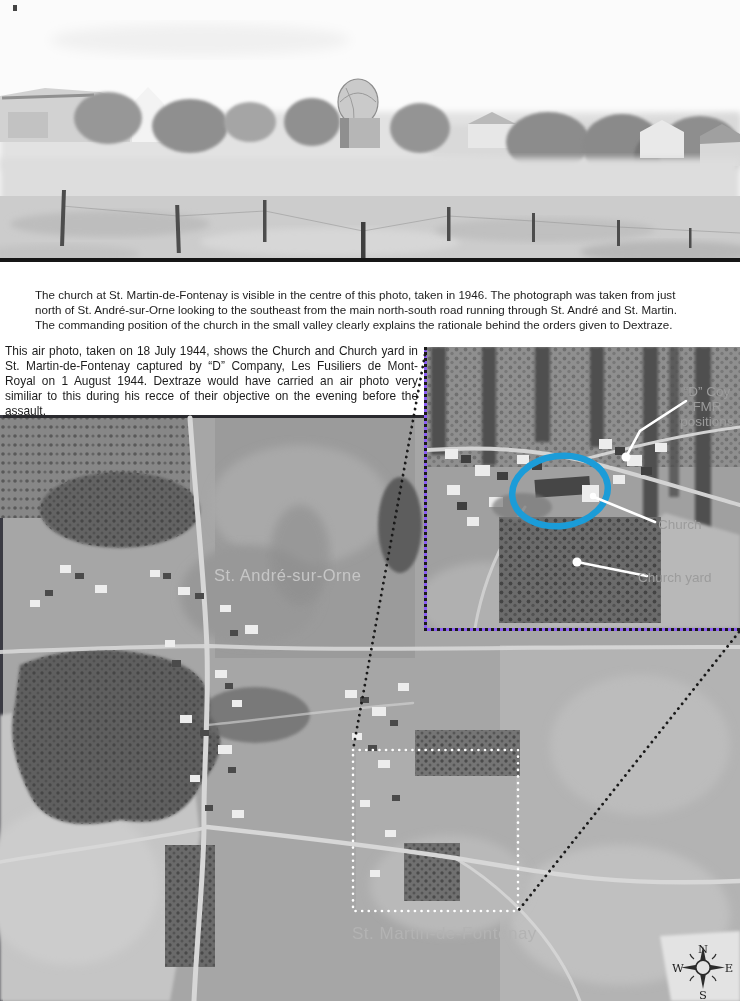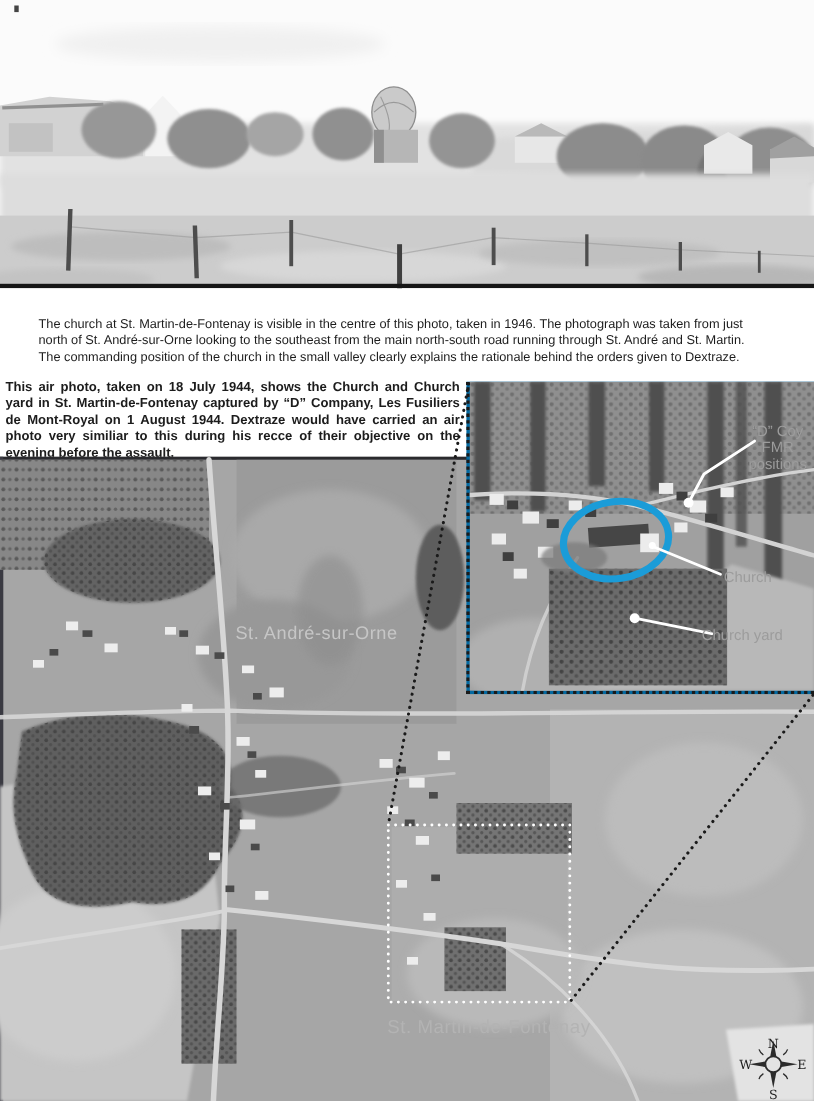--- a/index.html
+++ b/index.html
@@ -2,26 +2,26 @@
 <html><head>
 <meta charset="utf-8">
 <style>
   html,body{margin:0;padding:0;}
   body{width:740px;height:1001px;position:relative;background:#ffffff;overflow:hidden;
        font-family:"Liberation Sans",sans-serif;}
   .top-photo{position:absolute;left:0;top:0;width:740px;height:262px;}
   .caption-1946{position:absolute;left:35px;top:268px;width:662px;
        font-size:11.6px;line-height:14.9px;color:#1c1c1c;text-align:left;margin-top:20px;}
   .caption-air{position:absolute;left:5px;top:344px;width:413px;
-       font-size:11.9px;line-height:15.1px;color:#1c1c1c;text-align:justify;font-weight:bold;}
+       font-size:11.9px;line-height:15.1px;color:#1c1c1c;text-align:justify;}
   .main-photo{position:absolute;left:0;top:415px;width:616px;height:586px;}
   .main-photo svg{display:block;}
   .inset-frame{position:absolute;left:424px;top:347px;width:316px;height:284px;
        border-left:3px dotted #1a1a1a;border-bottom:3px dotted #1a1a1a;box-sizing:border-box;
-       background:#0369a1;}
+       background:#8b5cf6;}
   .inset-frame svg{display:block;}
   .connector-overlay{position:absolute;left:0;top:0;width:740px;height:1001px;pointer-events:none;}
   .phototext{font-family:"Liberation Sans",sans-serif;}
   .serif{font-family:"DejaVu Serif",serif;}
 </style>
 </head>
 <body>
 
 <div class="top-photo">
 <svg width="740" height="262" viewBox="0 0 740 262" xmlns="http://www.w3.org/2000/svg">

